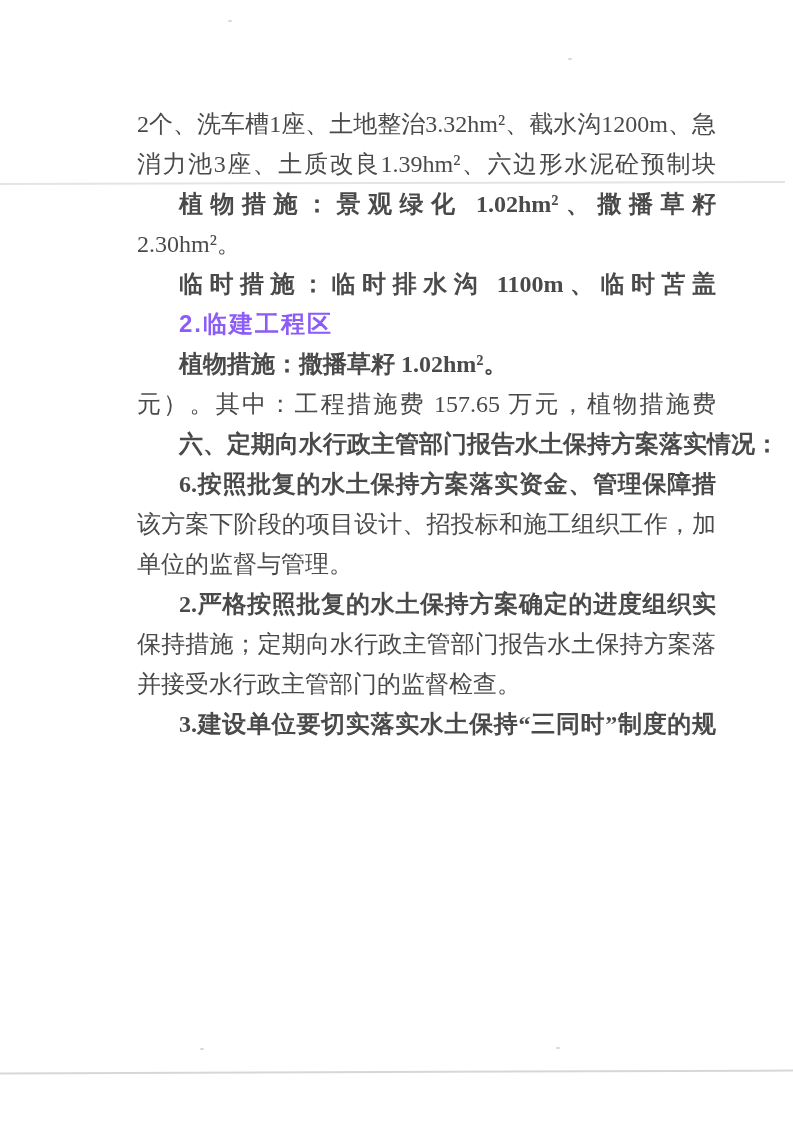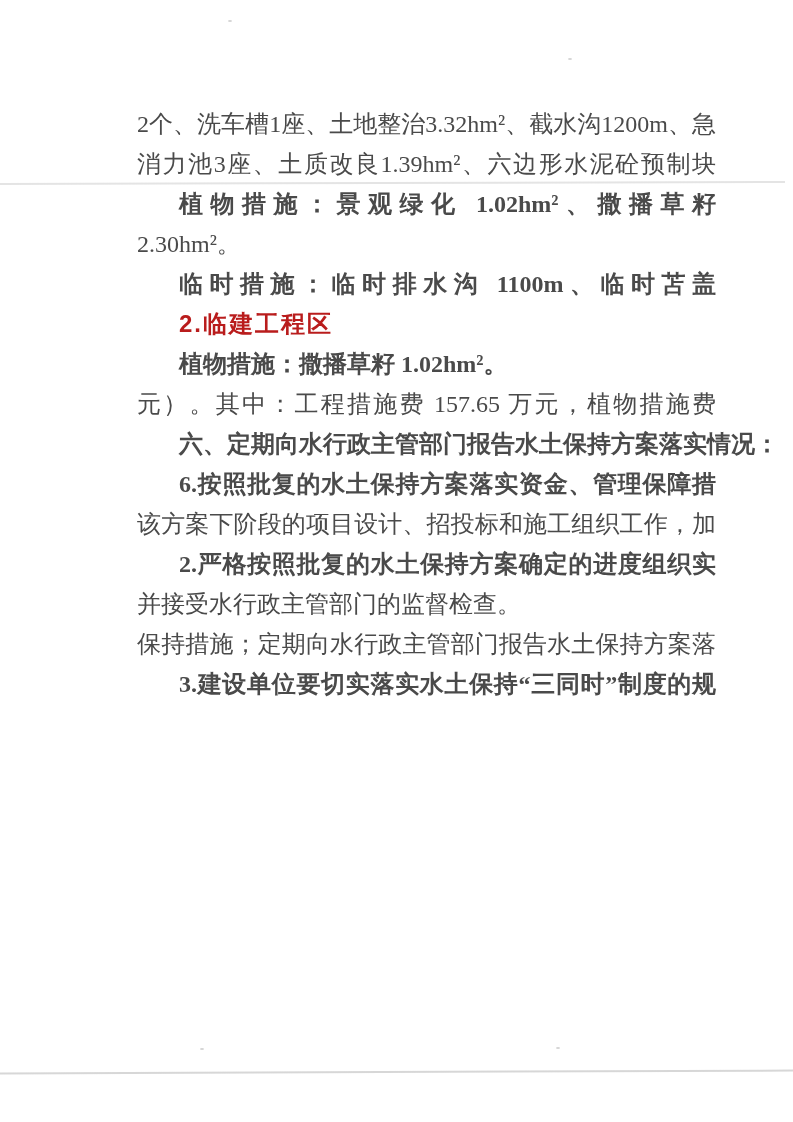--- a/index.html
+++ b/index.html
@@ -38,21 +38,21 @@
     text-justify: inter-character;
     overflow: hidden;
   }
   .line.indent {
     padding-left: 42px;
     font-weight: bold;
   }
   .line.bold {
     font-weight: bold;
     font-family: "Liberation Sans", "DejaVu Sans", sans-serif;
-    color: #b91c1c;
+    color: #8b5cf6;
     letter-spacing: 2px;
   }
   .scan-line {
     position: absolute;
     left: 0;
     height: 2px;
     pointer-events: none;
   }
   .scan-line.top {
     top: 182px;
@@ -88,23 +88,24 @@
       <div class="line fill">消力池3座、土质改良1.39hm²、六边形水泥砼预制块2.30hm²。</div>
       <div class="line indent fill">植物措施：景观绿化 1.02hm²、撒播草籽 0.37hm²、植草护坡</div>
       <div class="line">2.30hm²。</div>
       <div class="line indent fill">临时措施：临时排水沟 1100m、临时苫盖 65000m²、临时沉</div>
       <div class="line indent bold">2.临建工程区</div>
       <div class="line indent">植物措施：撒播草籽 1.02hm²。</div>
       <div class="line fill">元）。其中：工程措施费 157.65 万元，植物措施费 75.73 万元，</div>
       <div class="line indent">六、定期向水行政主管部门报告水土保持方案落实情况：</div>
       <div class="line indent fill">6.按照批复的水土保持方案落实资金、管理保障措施，做好</div>
       <div class="line fill">该方案下阶段的项目设计、招投标和施工组织工作，加强对施工</div>
+      <div class="line">单位的监督与管理。</div>
       <div class="line indent fill">2.严格按照批复的水土保持方案确定的进度组织实施水土</div>
+      <div class="line fill">保持措施；定期向水行政主管部门报告水土保持方案落实情况，</div>
       <div class="line">并接受水行政主管部门的监督检查。</div>
-      <div class="line fill">保持措施；定期向水行政主管部门报告水土保持方案落实情况，</div>
       <div class="line indent fill">3.建设单位要切实落实水土保持“三同时”制度的规定，在</div>
     </div>
   <div class="scan-line top"></div>
   <div class="scan-line bottom"></div>
   <div class="speck s1"></div>
   <div class="speck s2"></div>
   <div class="speck s3"></div>
   <div class="speck s4"></div>
 </div>
 

